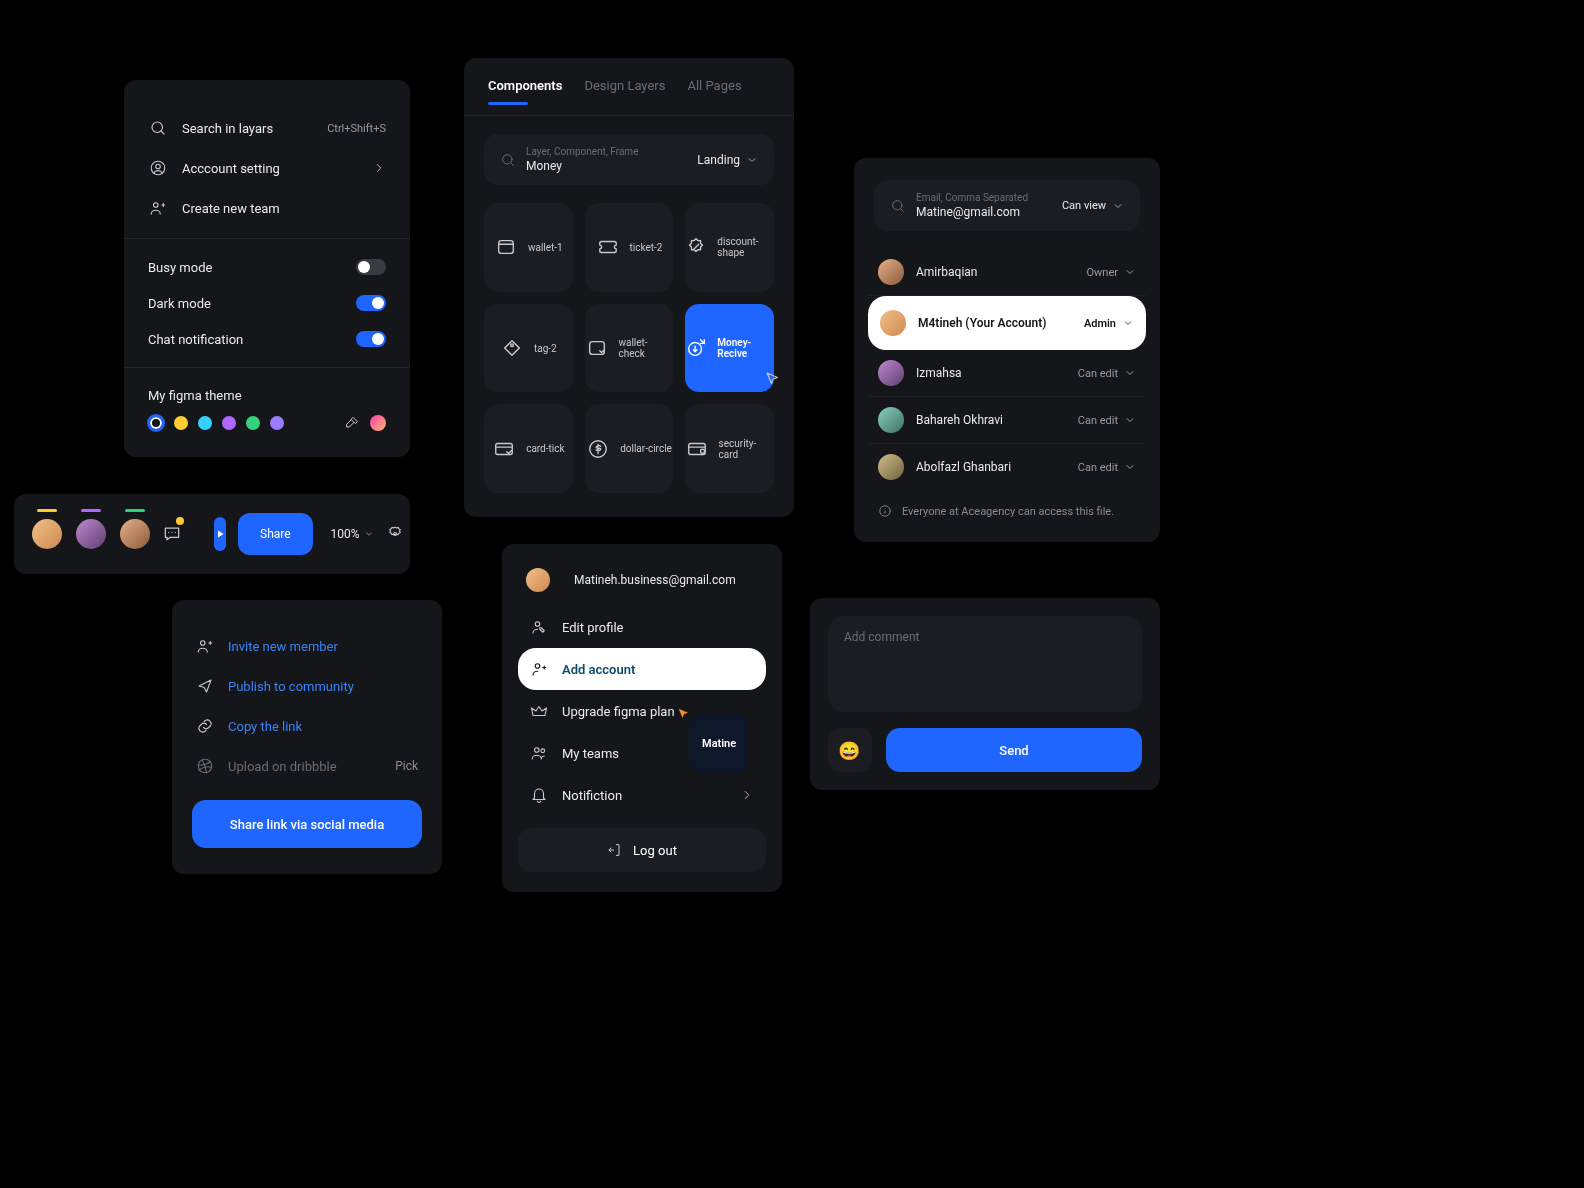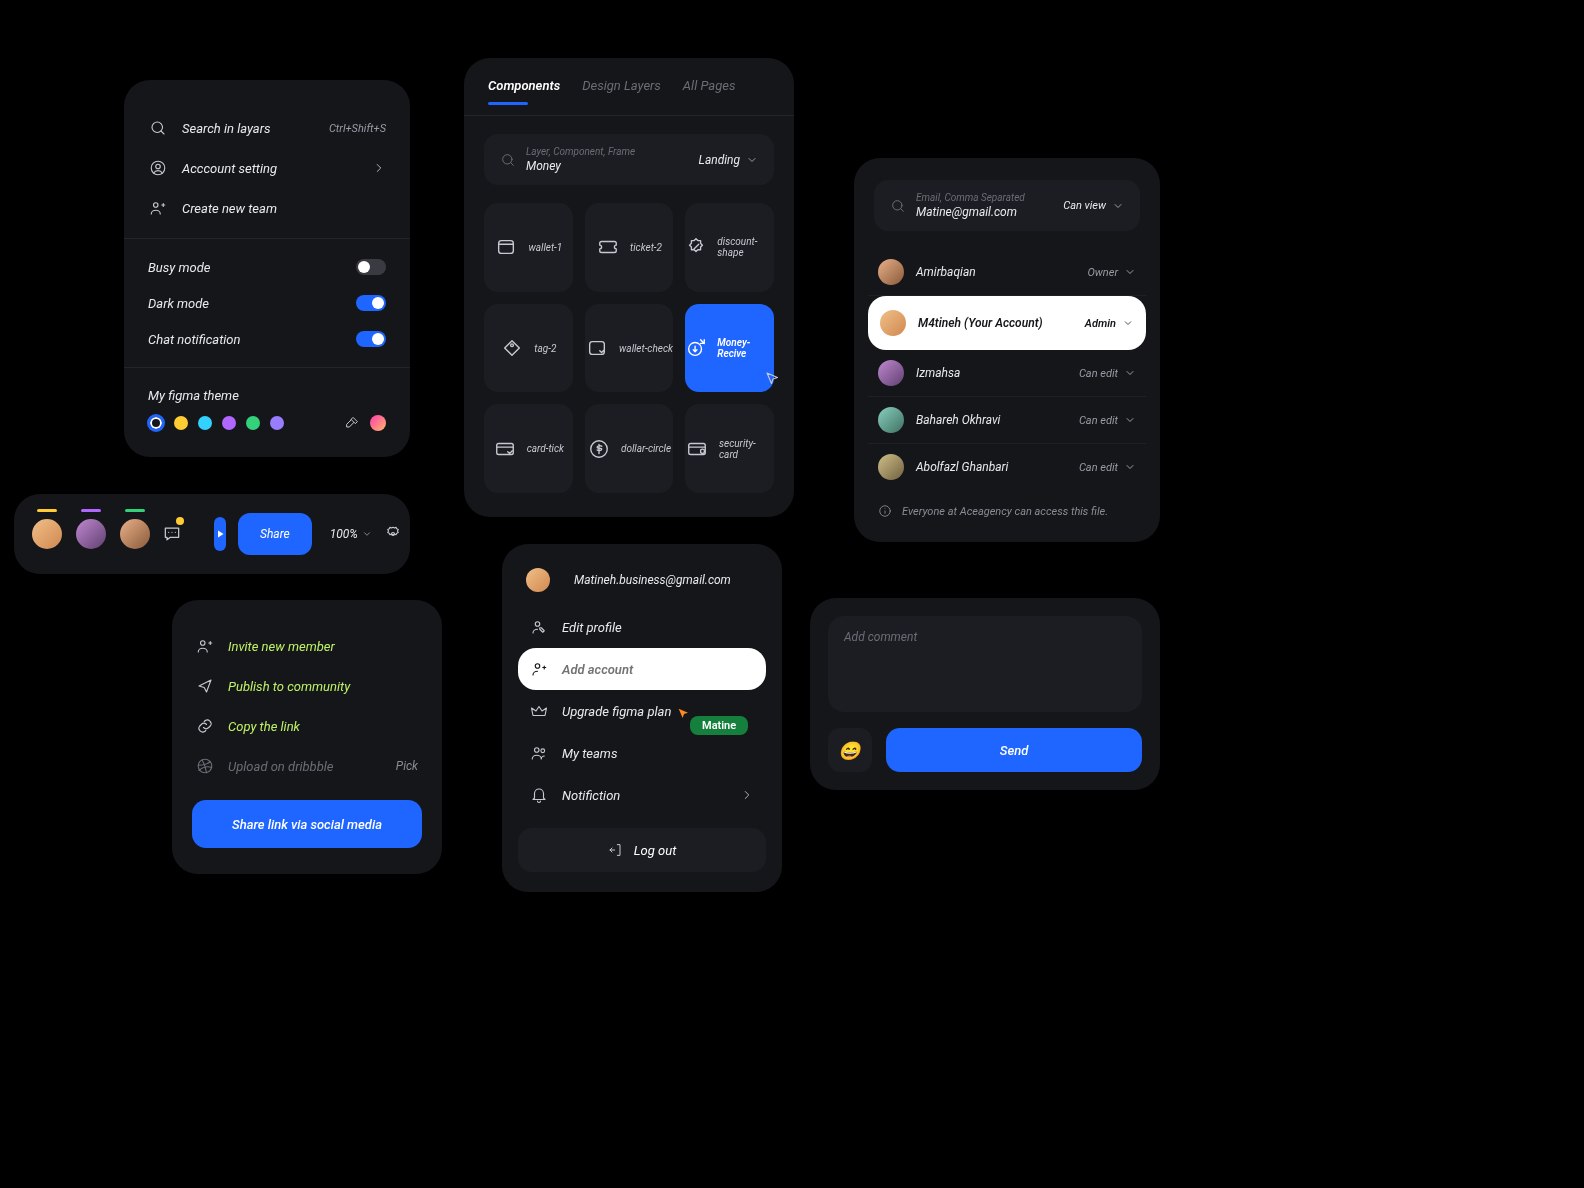--- a/index.html
+++ b/index.html
@@ -1,17 +1,17 @@
 <!DOCTYPE html>
 <html><head>
 <meta charset="utf-8">
 <style>
   * { box-sizing: border-box; margin: 0; padding: 0; font-family: -apple-system, BlinkMacSystemFont, "Segoe UI", Roboto, sans-serif; }
   body { background: #000; width: 1584px; height: 1188px; position: relative; color: #fff; }
-  .card { background: #15161a; border-radius: 26px; position: absolute; font-style: italic; }
+  .card { background: #15161a; border-radius: 12px; position: absolute; }
 
   
   .settings { left: 124px; top: 80px; width: 286px; padding: 28px 0 26px; }
   .settings .row { display: flex; align-items: center; padding: 10px 24px; font-size: 13px; color: #e9e9ee; cursor: pointer; }
   .settings .row .ic { width: 20px; height: 20px; margin-right: 14px; display:flex; align-items:center; justify-content:center; }
   .settings .row .hint { margin-left: auto; font-size: 11px; color: #9a9aa7; }
   .settings .chev { margin-left: auto; }
   .divider { height: 1px; background: #24252b; margin: 10px 0; }
   .toggle-row { display: flex; align-items: center; justify-content: space-between; padding: 10px 24px; font-size: 13px; color: #e9e9ee; gap: 42px; }
   .toggle { width: 30px; height: 16px; border-radius: 10px; background: #1f65ff; position: relative; }
@@ -65,34 +65,34 @@
   .chatdot { width:30px; height:30px; display:flex; align-items:center; justify-content:center; position:relative; }
   .chatdot .notif { position:absolute; top:-2px; right:-2px; width:8px; height:8px; background:#ffcc33; border-radius:50%; }
   .vline { width:1px; height:30px; background:#2a2b32; margin: 0 4px; }
   .playbtn { width:34px; height:34px; border-radius:12px; background:#1f65ff; display:flex; align-items:center; justify-content:center; cursor:pointer; }
   .sharebtn { height:42px; padding: 0 22px; border-radius:12px; background:#1f65ff; display:flex; align-items:center; font-size:12px; cursor:pointer; }
   .zoom { font-size:12px; color:#e9e9ee; display:flex; align-items:center; gap:4px; margin-left:6px; }
   .gear { margin-left:auto; }
 
   
   .shareopts { left: 172px; top: 600px; width: 270px; padding: 26px 20px; }
-  .shareopts .optrow { display:flex; align-items:center; padding: 11px 4px; font-size: 13px; color:#bef264; gap:14px; cursor:pointer; }
+  .shareopts .optrow { display:flex; align-items:center; padding: 11px 4px; font-size: 13px; color:#3b82f6; gap:14px; cursor:pointer; }
   .shareopts .optrow.muted { color:#6b6c76; }
   .shareopts .optrow .rt { margin-left:auto; font-size:12px; color:#8a8b95; }
   .bigbtn { margin-top:14px; height:48px; border-radius:14px; background:#1f65ff; display:flex; align-items:center; justify-content:center; font-size:13px; font-weight:500; cursor:pointer; }
 
   
   .acct { left: 502px; top: 544px; width: 280px; padding: 24px 16px 20px; }
   .acct .hdr { display:flex; align-items:center; gap:12px; padding: 0 8px 14px; font-size:12px; color:#e9e9ee; }
   .acct .optrow { display:flex; align-items:center; padding: 12px 12px; font-size: 13px; color:#e9e9ee; gap:14px; cursor:pointer; border-radius:18px; }
-  .acct .optrow.active { background:#fff; color:#737373; font-weight:600; }
+  .acct .optrow.active { background:#fff; color:#0c4a6e; font-weight:600; }
   .acct .optrow .chev { margin-left:auto; }
   .logout { margin-top:12px; height:44px; border-radius:14px; background:#1c1d22; display:flex; align-items:center; justify-content:center; gap:10px; font-size:13px; cursor:pointer; }
   .cursor2 { position:absolute; left: 676px; top: 706px; }
-  .pill { position:absolute; left: 690px; top: 716px; padding:3px 12px; border-radius:8px; background:#15803d; font-size:11px; font-weight:600; }
+  .pill { position:absolute; left: 690px; top: 716px; padding:21px 12px; border-radius:8px; background:#0f172a; font-size:11px; font-weight:600; }
 
   
   .comment { left: 810px; top: 598px; width: 350px; padding: 18px 18px; }
   .comment .ta { height: 96px; border-radius:16px; background:#1c1d22; padding: 14px 16px; font-size:12px; color:#6b6c76; }
   .comment .sendrow { display:flex; gap:14px; margin-top:16px; align-items:center; }
   .emoji { width:44px; height:44px; border-radius:12px; background:#1c1d22; display:flex; align-items:center; justify-content:center; font-size:18px; cursor:pointer; }
   .sendbtn { flex:1; height:44px; border-radius:14px; background:#1f65ff; display:flex; align-items:center; justify-content:center; font-size:13px; font-weight:500; cursor:pointer; }
 
   svg { display:block; }
   .stroke { stroke:#c7c8d1; stroke-width:1.5; fill:none; stroke-linecap:round; stroke-linejoin:round; }

